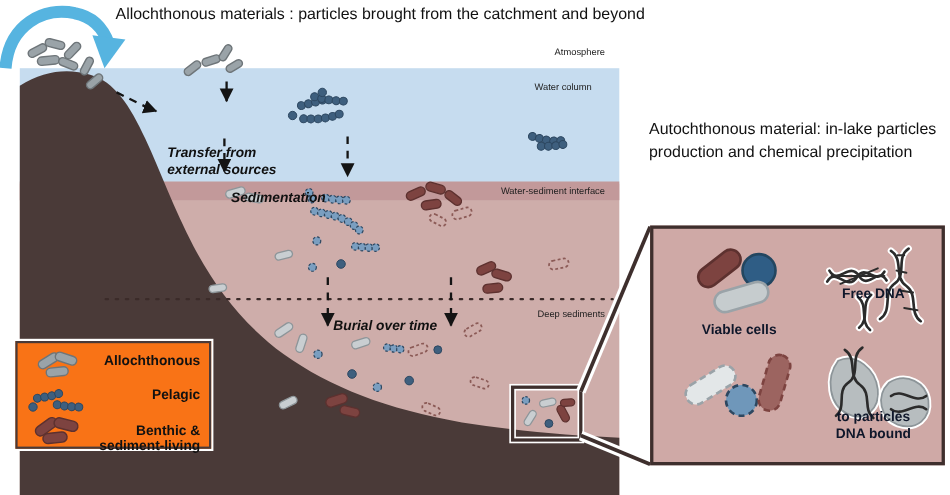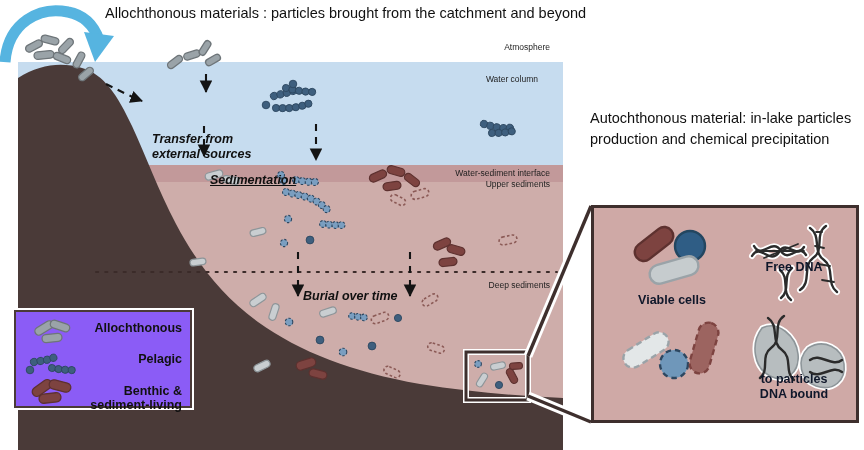--- a/index.html
+++ b/index.html
@@ -17,25 +17,25 @@
     text-align:right;white-space:nowrap;}
   #lbl-atmosphere{left:400px;top:42px;width:150px;}
   #lbl-water{left:388px;top:74px;width:150px;}
   #lbl-wsi{left:380px;top:168px;width:170px;}
   #lbl-upper{left:380px;top:179px;width:170px;}
   #lbl-deep{left:400px;top:280px;width:150px;}
 
   .proc{position:absolute;font-weight:bold;font-style:italic;
     font-size:12.5px;color:#101010;line-height:1.18;white-space:nowrap;margin-top:36px;}
   #proc-transfer{left:152px;top:96px;}
-  #proc-sed{left:210px;top:137px;text-decoration:underline;}
+  #proc-sed{left:210px;top:137px;}
   #proc-burial{left:303px;top:253px;}
 
   .legend-box{position:absolute;left:14px;top:310px;width:178px;height:98px;
-    background:#8b5cf6;border:2.5px solid #4a3a38;box-sizing:border-box;
+    background:#f97316;border:2.5px solid #4a3a38;box-sizing:border-box;
     box-shadow:0 0 0 2px #fff;}
   .legend-row{position:absolute;right:8px;font-weight:bold;font-size:12.5px;
     color:#111;text-align:right;line-height:1.14;}
   #lg-t0{top:9px;}
   #lg-t1{top:40px;}
   #lg-t2{top:72px;}
 
   .inset{position:absolute;left:591px;top:205px;width:268px;height:218px;
     background:#cfa9a6;border:3px solid #3e2f2d;box-sizing:border-box;}
   .inset-lbl{position:absolute;font-weight:bold;font-size:12.5px;color:#0f172a;
@@ -341,21 +341,20 @@
       <path d="M528,396 L591,422" stroke="#3e2f2d" stroke-width="3.4" fill="none"></path>
     </g>
   </svg>
 
   <div class="title-text">Allochthonous  materials : particles brought from the catchment and beyond</div>
   <div class="auto-text">Autochthonous  material: in-lake particles production and chemical precipitation</div>
 
   <div class="layer-lbl" id="lbl-atmosphere">Atmosphere</div>
   <div class="layer-lbl" id="lbl-water">Water column</div>
   <div class="layer-lbl" id="lbl-wsi">Water-sediment interface</div>
-  <div class="layer-lbl" id="lbl-upper">Upper sediments</div>
   <div class="layer-lbl" id="lbl-deep">Deep sediments</div>
 
   <div class="proc" id="proc-transfer">
     <div>Transfer from</div>
     <div>external sources</div>
   </div>
   <div class="proc" id="proc-sed">Sedimentation</div>
   <div class="proc" id="proc-burial">Burial over time</div>
 
   <div class="legend-box">

